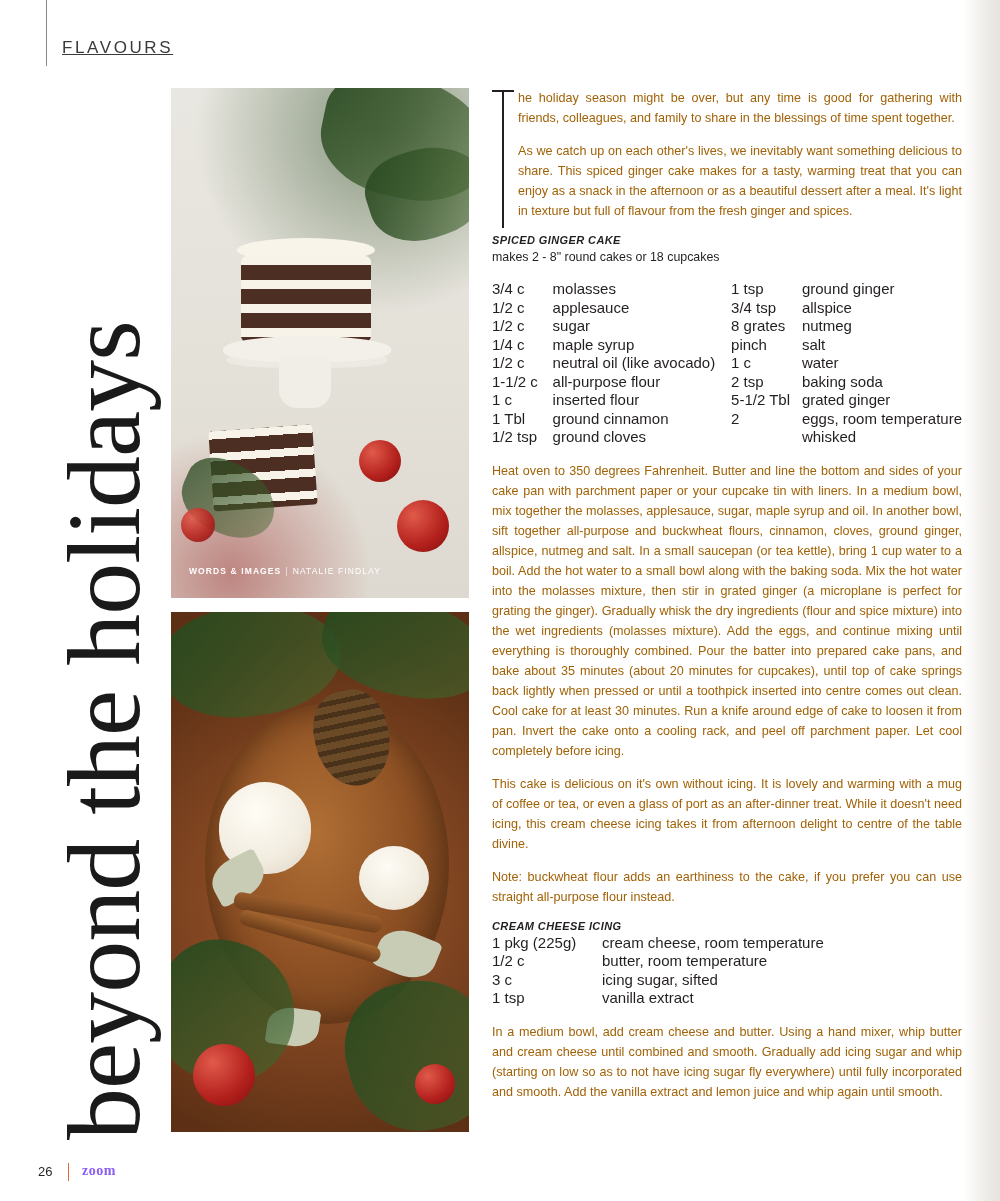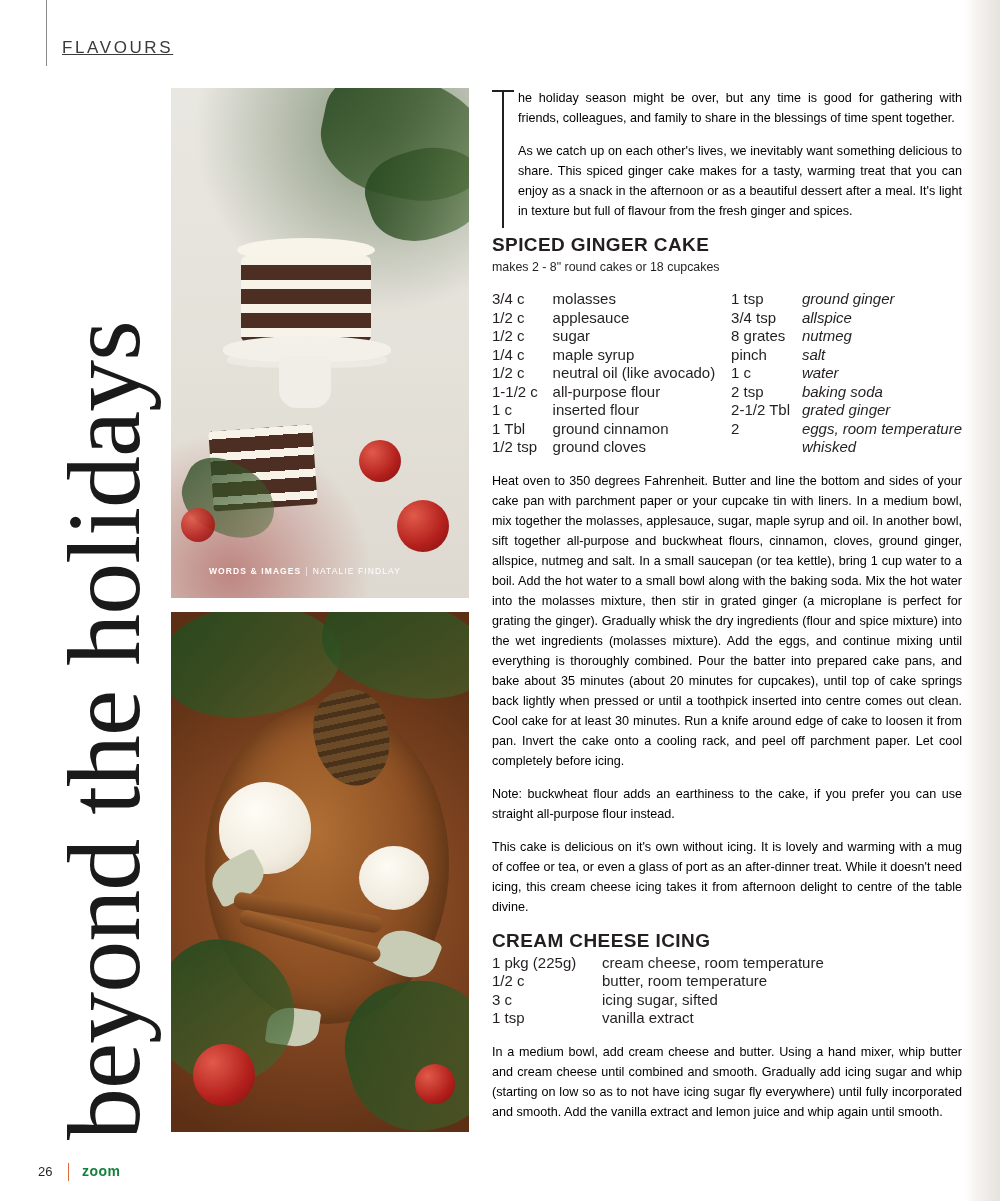--- a/index.html
+++ b/index.html
@@ -212,21 +212,21 @@
   
   .credit {
     position: absolute;
     left: 0; bottom: 18px;
     padding: 4px 0 4px 18px;
     color: #ffffff;
     font-size: 8.5px;
     letter-spacing: 1.1px;
     white-space: nowrap;
   }
-  .credit b { font-weight: 700; margin-left: 20px; }
+  .credit b { font-weight: 700; }
   .credit .sep { opacity: .8; margin: 0 4px; }
 
   
   .col {
     position: absolute;
     left: 492px; top: 88px;
     width: 470px;
   }
   .dropcap-block {
     position: relative;
@@ -243,28 +243,29 @@
   }
   .dropcap-T .stem {
     position: absolute; left: 10px; top: 2px;
     width: 2px; height: 138px; background: #231f20;
   }
   p.body {
     margin: 0 0 13px 0;
     font-size: 12.6px;
     line-height: 20px;
     text-align: justify;
-    color: #000000;
+    color: #a16207;
   }
   h2.recipe-title {
     margin: 10px 0 2px 0;
-    font-size: 19px;
+    font-size: 11px;
     font-weight: 700;
     letter-spacing: .4px;
     color: #231f20;
+    font-style: italic;
   }
   .makes {
     margin: 0 0 14px 0;
     font-size: 12.4px;
     line-height: 18px;
   }
   table.ingredients {
     width: 100%;
     border-collapse: collapse;
     margin: 0 0 14px 0;
@@ -272,21 +273,21 @@
     line-height: 18px;
   }
   table.ingredients td {
     padding: 0 0 0.5px 0;
     vertical-align: top;
     white-space: nowrap;
   }
   td.amt { width: 62px; }
   td.item { width: 180px; }
   td.amt2 { width: 72px; }
-  td.item2 { width: auto; font-style: italic; }
+  td.item2 { width: auto; }
   table.icing { margin-top: 2px; }
   table.icing td.amt { width: 110px; }
 
   
   .footer-num {
     position: absolute;
     left: 38px; bottom: 22px;
     font-size: 13px;
     color: #231f20;
     font-weight: 400;
@@ -295,23 +296,23 @@
     position: absolute;
     left: 68px; bottom: 20px;
     width: 1px; height: 18px;
     background: #e06a34;
   }
   .footer-logo {
     position: absolute;
     left: 82px; bottom: 22px;
     font-size: 14px;
     letter-spacing: .5px;
-    color: #15803d;
+    color: #8b5cf6;
     font-weight: 700;
-    font-family: Liberation Sans, sans-serif;
+    font-family: Liberation Serif, serif;
   }
 </style>
 </head>
 <body>
 
 <div class="page-edge"></div>
 
 <div class="header-rule"></div>
 <div class="flavours">FLAVOURS</div>
 
@@ -403,41 +404,41 @@
       </tr>
       <tr>
         <td class="amt">1-1/2 c</td>
         <td class="item">all-purpose flour</td>
         <td class="amt2">2 tsp</td>
         <td class="item2">baking soda</td>
       </tr>
       <tr>
         <td class="amt">1 c</td>
         <td class="item">inserted flour</td>
-        <td class="amt2">2-1/2 Tbl</td>
+        <td class="amt2">5-1/2 Tbl</td>
         <td class="item2">grated ginger</td>
       </tr>
       <tr>
         <td class="amt">1 Tbl</td>
         <td class="item">ground cinnamon</td>
         <td class="amt2">2</td>
         <td class="item2">eggs, room temperature</td>
       </tr>
       <tr>
         <td class="amt">1/2 tsp</td>
         <td class="item">ground cloves</td>
         <td class="amt2"></td>
         <td class="item2">whisked</td>
       </tr>
     </tbody>
   </table>
 
   <p class="body">Heat oven to 350 degrees Fahrenheit. Butter and line the bottom and sides of your cake pan with parchment paper or your cupcake tin with liners. In a medium bowl, mix together the molasses, applesauce, sugar, maple syrup and oil. In another bowl, sift together all-purpose and buckwheat flours, cinnamon, cloves, ground ginger, allspice, nutmeg and salt. In a small saucepan (or tea kettle), bring 1 cup water to a boil. Add the hot water to a small bowl along with the baking soda. Mix the hot water into the molasses mixture, then stir in grated ginger (a microplane is perfect for grating the ginger). Gradually whisk the dry ingredients (flour and spice mixture) into the wet ingredients (molasses mixture). Add the eggs, and continue mixing until everything is thoroughly combined. Pour the batter into prepared cake pans, and bake about 35 minutes (about 20 minutes for cupcakes), until top of cake springs back lightly when pressed or until a toothpick inserted into centre comes out clean. Cool cake for at least 30 minutes. Run a knife around edge of cake to loosen it from pan. Invert the cake onto a cooling rack, and peel off parchment paper. Let cool completely before icing.</p>
+  <p class="body">This cake is delicious on it's own without icing. It is lovely and warming with a mug of coffee or tea, or even a glass of port as an after-dinner treat. While it doesn't need icing, this cream cheese icing takes it from afternoon delight to centre of the table divine.</p>
   <p class="body">Note: buckwheat flour adds an earthiness to the cake, if you prefer you can use straight all-purpose flour instead.</p>
-  <p class="body">This cake is delicious on it's own without icing. It is lovely and warming with a mug of coffee or tea, or even a glass of port as an after-dinner treat. While it doesn't need icing, this cream cheese icing takes it from afternoon delight to centre of the table divine.</p>
 
   <h2 class="recipe-title">CREAM CHEESE ICING</h2>
 
   <table class="ingredients icing">
     <tbody>
       <tr>
         <td class="amt">1 pkg (225g)</td>
         <td>cream cheese, room temperature</td>
       </tr>
       <tr>

